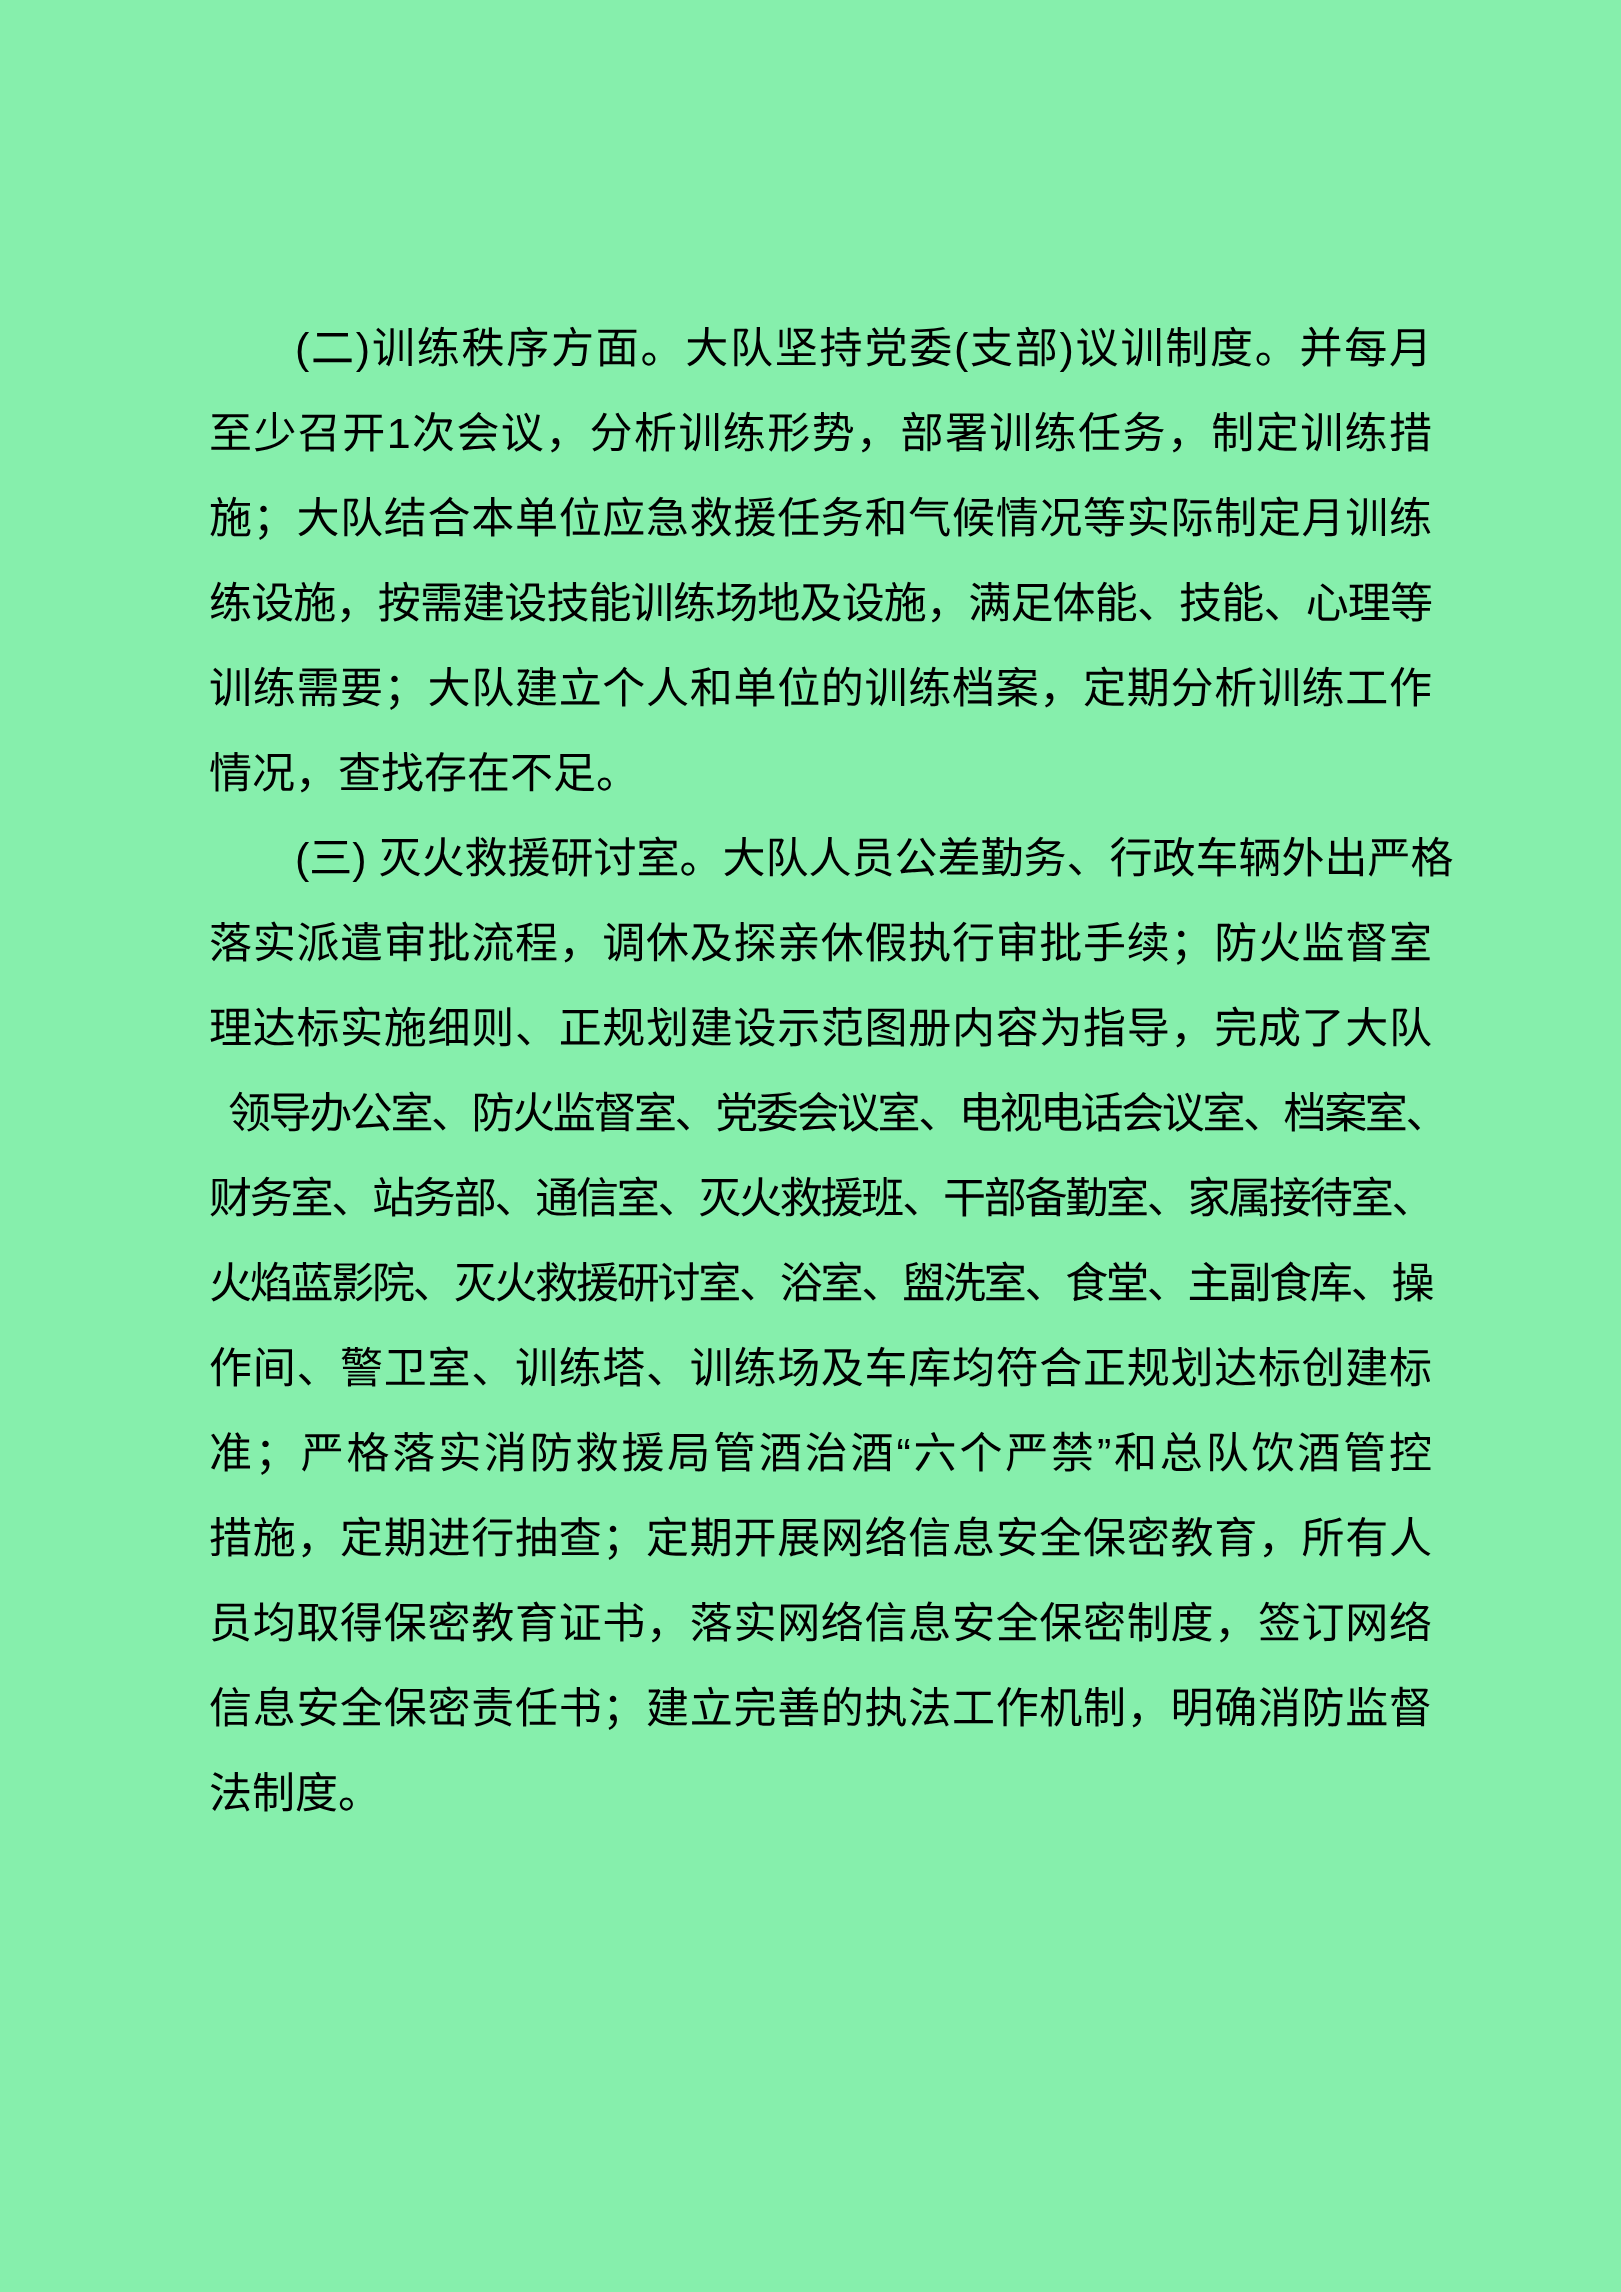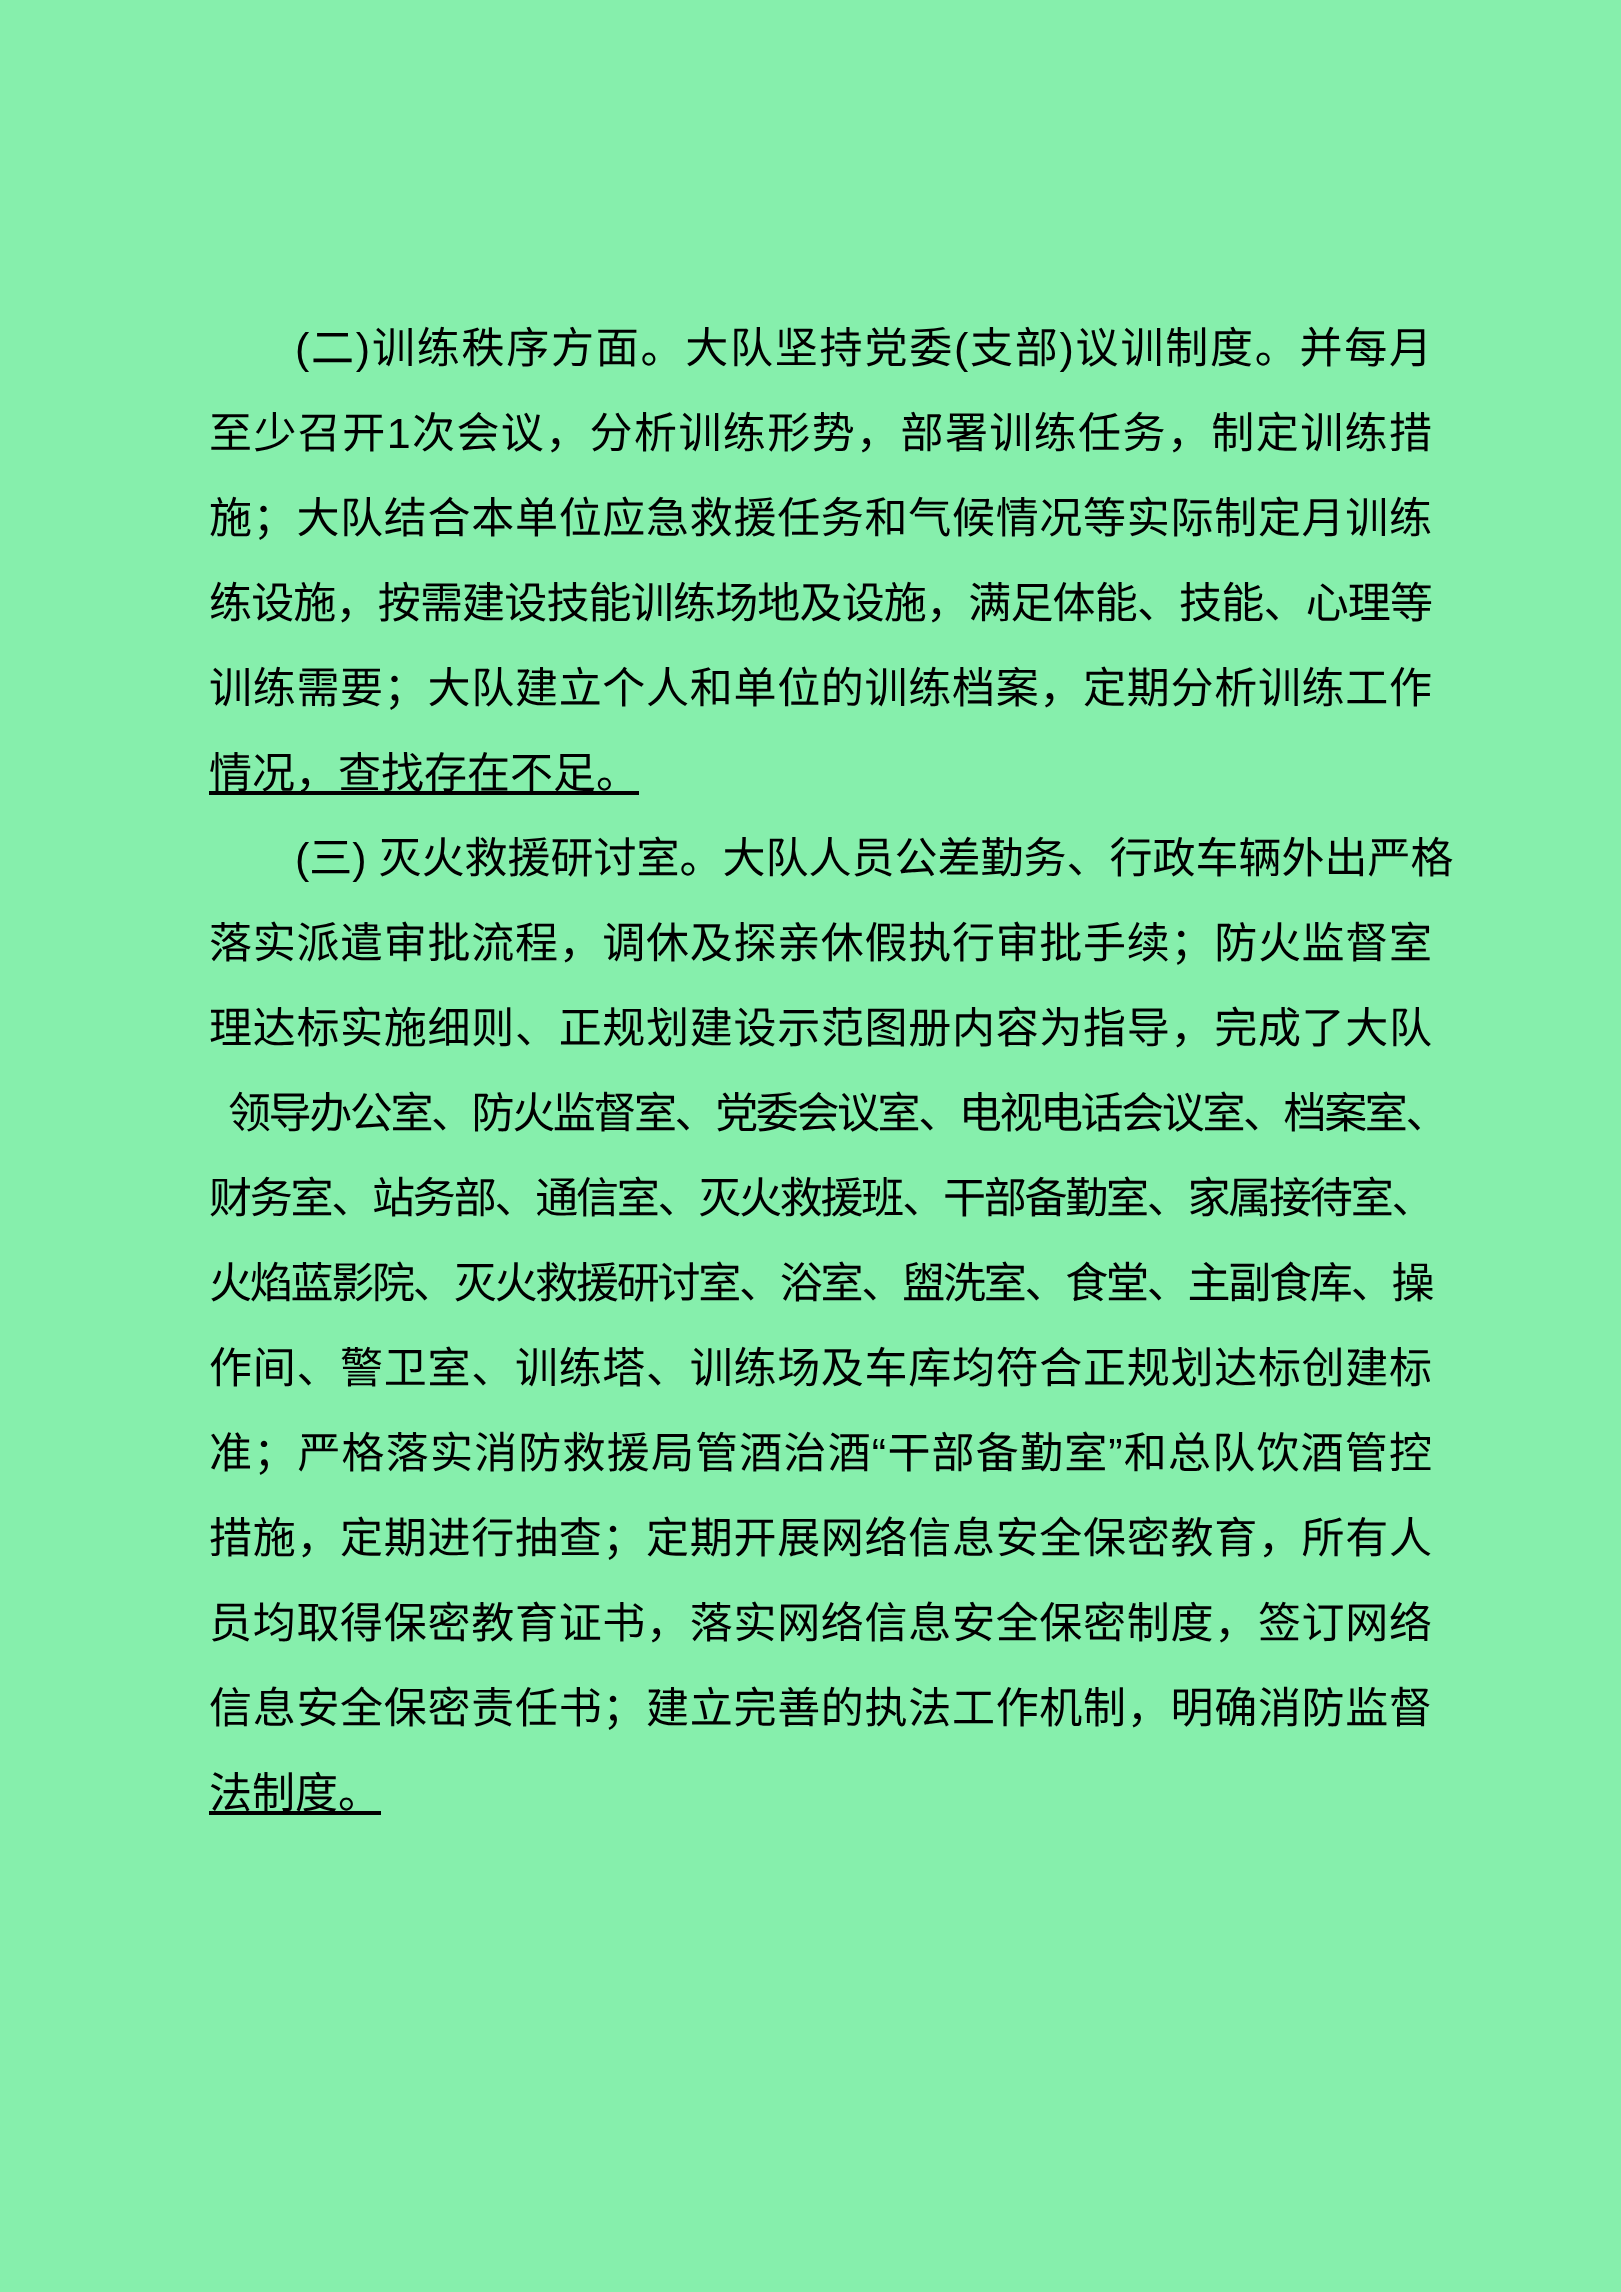--- a/index.html
+++ b/index.html
@@ -33,21 +33,20 @@
     white-space: nowrap;
     text-align: justify;
     text-align-last: justify;
     color: #000000;
   }
   .para .line:first-child {
     text-indent: 86px; 
   }
   .para .line:last-child {
     text-align-last: left; 
-    text-decoration: underline;
   }
 </style>
 </head>
 <body>
 
 <div class="page">
   <div class="content">
     <div class="para">
         <div class="line">(二)训练秩序方面。大队坚持党委(支部)议训制度。并每月</div>
         <div class="line">至少召开1次会议，分析训练形势，部署训练任务，制定训练措</div>
@@ -57,21 +56,21 @@
         <div class="line">情况，查找存在不足。</div>
       </div>
     <div class="para">
         <div class="line">(三) 灭火救援研讨室。大队人员公差勤务、行政车辆外出严格</div>
         <div class="line">落实派遣审批流程，调休及探亲休假执行审批手续；防火监督室</div>
         <div class="line">理达标实施细则、正规划建设示范图册内容为指导，完成了大队</div>
         <div class="line" style="letter-spacing: -2.4px; margin-left: 19px;">领导办公室、防火监督室、党委会议室、电视电话会议室、档案室、</div>
         <div class="line" style="letter-spacing: -2.4px;">财务室、站务部、通信室、灭火救援班、干部备勤室、家属接待室、</div>
         <div class="line" style="letter-spacing: -2.4px;">火焰蓝影院、灭火救援研讨室、浴室、盥洗室、食堂、主副食库、操</div>
         <div class="line">作间、警卫室、训练塔、训练场及车库均符合正规划达标创建标</div>
-        <div class="line">准；严格落实消防救援局管酒治酒“干部备勤室”和总队饮酒管控</div>
+        <div class="line">准；严格落实消防救援局管酒治酒“六个严禁”和总队饮酒管控</div>
         <div class="line">措施，定期进行抽查；定期开展网络信息安全保密教育，所有人</div>
         <div class="line">员均取得保密教育证书，落实网络信息安全保密制度，签订网络</div>
         <div class="line">信息安全保密责任书；建立完善的执法工作机制，明确消防监督</div>
         <div class="line">法制度。</div>
       </div>
   </div>
 </div>
 
 
 </body></html>

